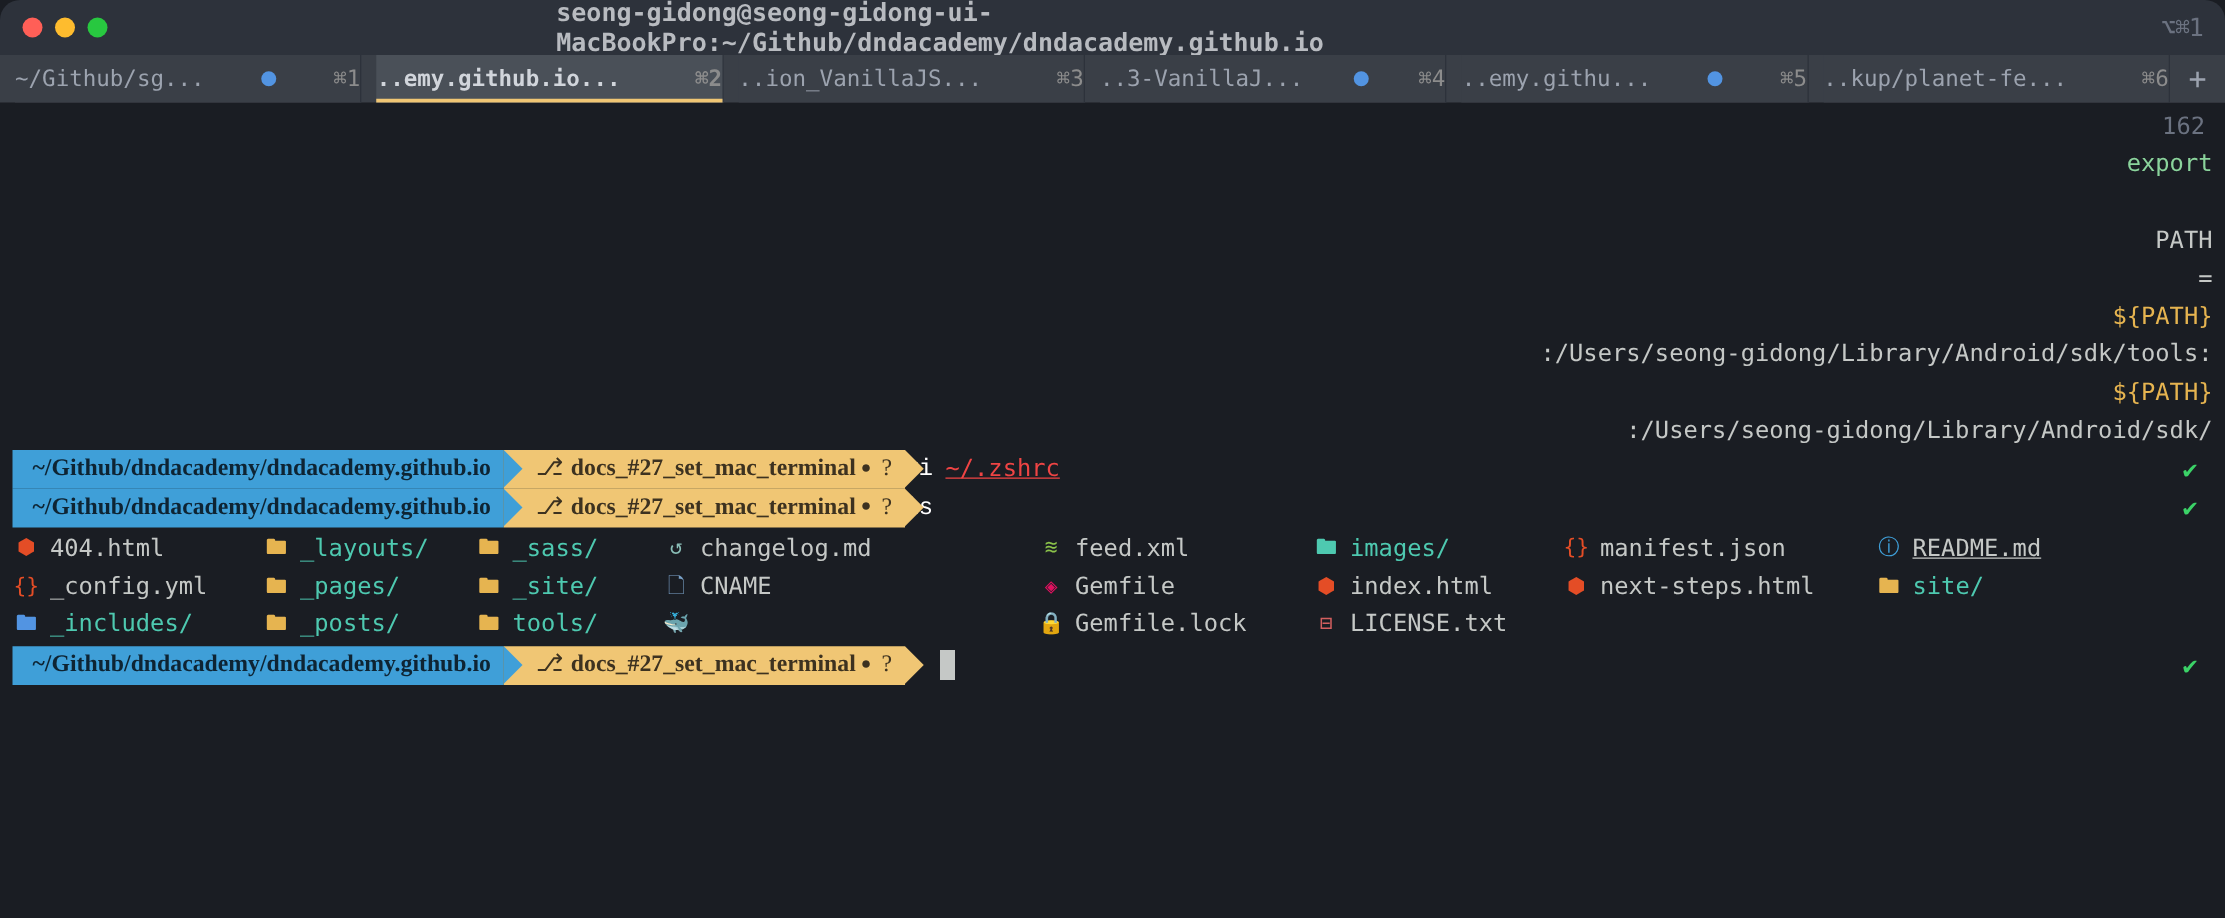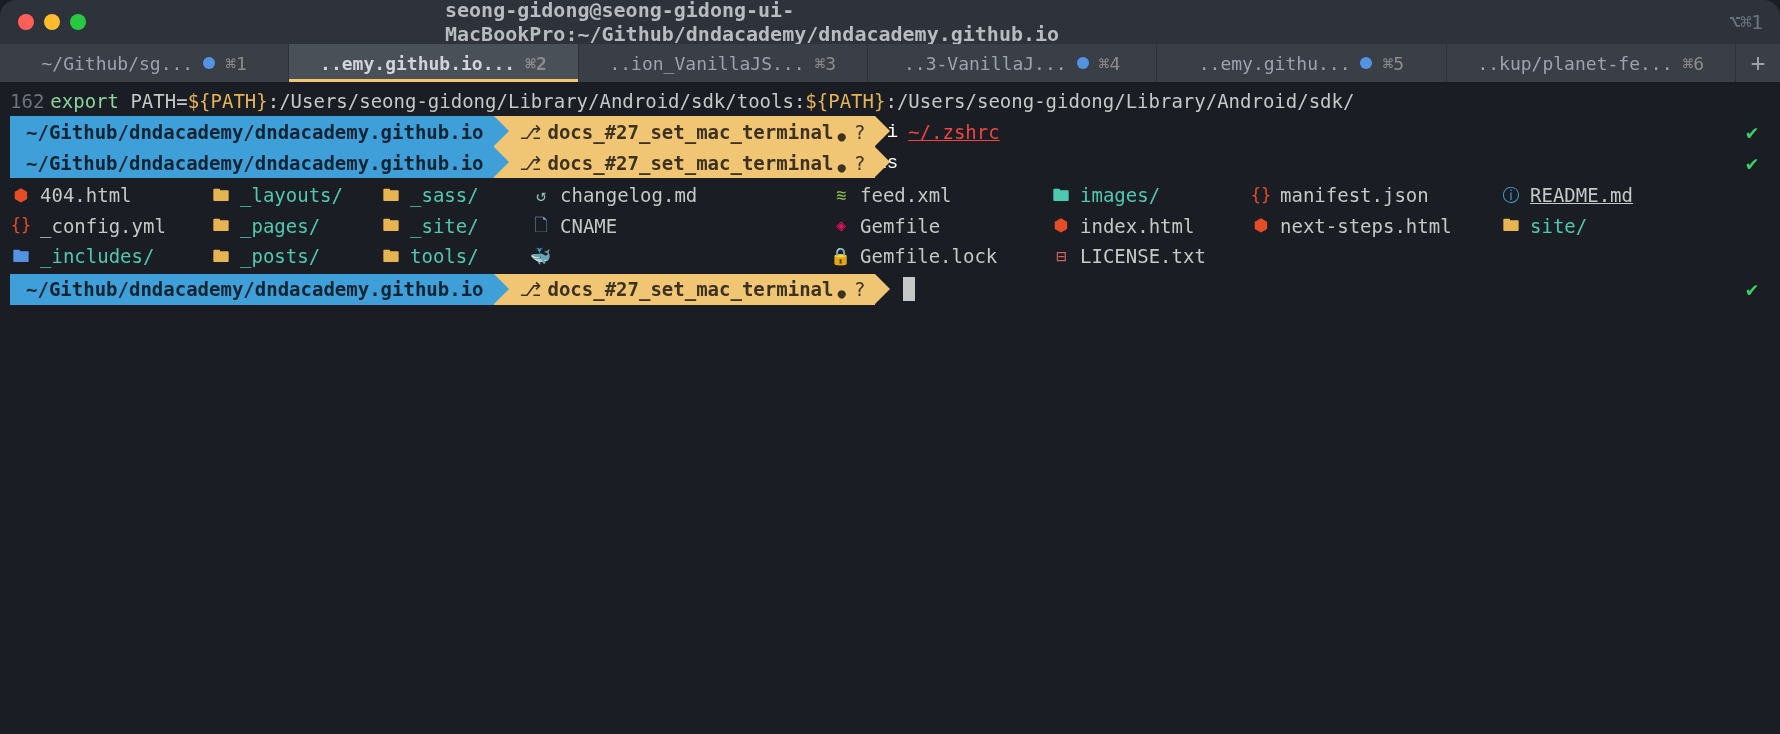--- a/index.html
+++ b/index.html
@@ -54,28 +54,29 @@
     .tabbar {
       height: 38px;
       background: #3a3f47;
       display: flex;
       align-items: stretch;
     }
     .tab {
       flex: 1;
       display: flex;
       align-items: center;
-      justify-content: center;
+      justify-content: space-between;
       gap: 10px;
       background: #3a3f47;
       border-right: 1px solid #2d323b;
       color: #9ca3af;
       font-size: 18px;
       cursor: pointer;
       position: relative;
+      margin-left: 12px;
     }
     .tab.active {
       background: #4a5058;
       color: #d1d5db;
       font-weight: bold;
     }
     .tab.active::before {
       content: '';
       position: absolute;
       bottom: 0;
@@ -113,39 +114,41 @@
     
     
     .terminal {
       padding: 4px 10px;
       line-height: 1.6;
     }
     .line {
       display: flex;
       align-items: flex-end;
       white-space: pre;
+      flex-direction: column;
     }
     .linenum {
       color: #6b7280;
       margin-right: 6px;
     }
     
     
     .prompt-row {
       display: flex;
       align-items: center;
       height: 31px;
       position: relative;
     }
     .seg {
       display: flex;
-      align-items: flex-end;
+      align-items: center;
       height: 100%;
       padding: 0 10px 0 16px;
       position: relative;
+      font-family: Liberation Serif, serif;
     }
     .seg::after {
       content: '';
       position: absolute;
       right: -15px;
       top: 0;
       border-top: 15.5px solid transparent;
       border-bottom: 15.5px solid transparent;
       border-left: 15px solid currentColor;
       z-index: 1;

